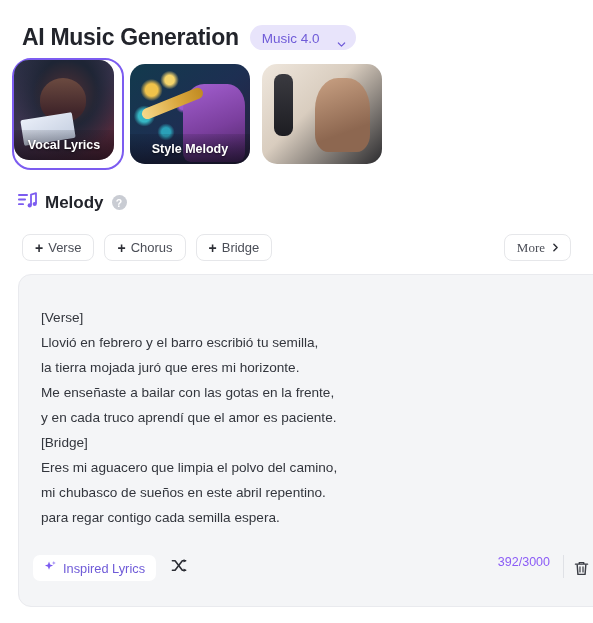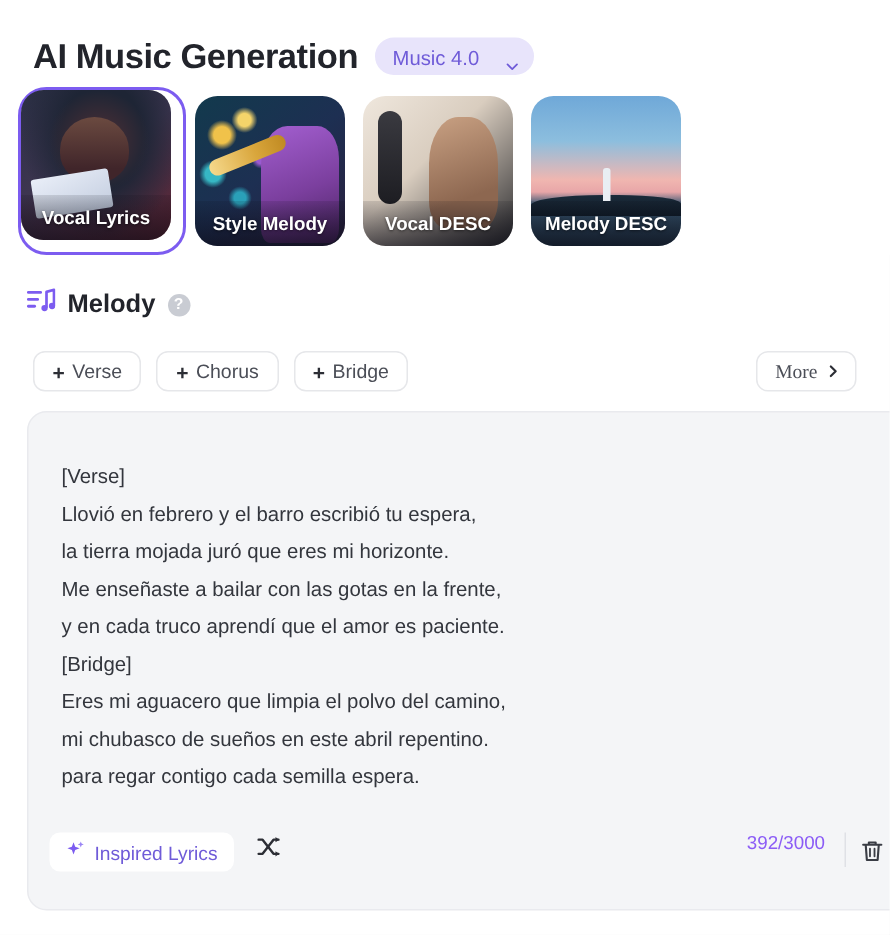--- a/index.html
+++ b/index.html
@@ -28,21 +28,21 @@
     font-size: 13.5px; height: 25px; cursor: pointer;
   }
   .model-badge .chev { display: block; width: 9px; height: 9px; }
 
   
   .cards {
     position: absolute; left: 18px; top: 64px;
     display: flex; gap: 12px;
   }
   .card {
-    position: relative; width: 100px; height: 100px;
+    position: relative; width: 120px; height: 100px;
     border-radius: 15px; overflow: hidden; cursor: pointer;
     flex: 0 0 auto;
   }
   .card-sel-wrap {
     width: 112px; height: 112px; border-radius: 19px;
     border: 2px solid #7c5cf0; padding: 0; background: #fff;
     margin: -6px -6px -6px -6px; cursor: pointer;
     flex: 0 0 auto;
   }
   .card-sel-wrap .card { width: 100px; height: 100px; }
@@ -196,25 +196,20 @@
         <div class="thumb t-vocal"></div>
         <div class="card-label">Vocal Lyrics</div>
       </div>
     </div>
     <div class="card">
       <div class="thumb t-style"></div>
       <div class="card-label">Style Melody</div>
     </div>
     <div class="card">
       <div class="thumb t-vdesc"></div>
-      <div class="card-label">Vocal DESC</div>
-    </div>
-    <div class="card">
-      <div class="thumb t-mdesc"></div>
-      <div class="card-label">Melody DESC</div>
     </div>
   </div>
 
   <div class="sec-head">
     <span>
       <svg width="19" height="17" viewBox="0 0 19 17">
         <rect x="0" y="2" width="10" height="1.9" rx="0.9" fill="#7c5cf0"></rect>
         <rect x="0" y="6.6" width="8" height="1.9" rx="0.9" fill="#7c5cf0"></rect>
         <rect x="0" y="11.2" width="6" height="1.9" rx="0.9" fill="#7c5cf0"></rect>
         <path d="M13 13.2 V2.6 L18 1.2 V11.8" fill="none" stroke="#7c5cf0" stroke-width="1.8" stroke-linejoin="round"></path>
@@ -245,21 +240,21 @@
         <svg viewBox="0 0 10 10">
             <path d="M3.2 1.4 L6.8 5 L3.2 8.6" fill="none" stroke="#2c2e35" stroke-width="1.6" stroke-linecap="round" stroke-linejoin="round"></path>
           </svg>
       </span>
     </div>
   </div>
 
   <div class="panel">
     <div class="editor">
       <div class="lyric-line">[Verse]</div>
-      <div class="lyric-line">Llovió en febrero y el barro escribió tu espera,</div>
+      <div class="lyric-line">Llovió en febrero y el barro escribió tu semilla,</div>
       <div class="lyric-line">la tierra mojada juró que eres mi horizonte.</div>
       <div class="lyric-line">Me enseñaste a bailar con las gotas en la frente,</div>
       <div class="lyric-line">y en cada truco aprendí que el amor es paciente.</div>
       <div class="lyric-line">[Bridge]</div>
       <div class="lyric-line">Eres mi aguacero que limpia el polvo del camino,</div>
       <div class="lyric-line">mi chubasco de sueños en este abril repentino.</div>
       <div class="lyric-line">para regar contigo cada semilla espera.</div>
     </div>
 
     <span class="resize-grip">

